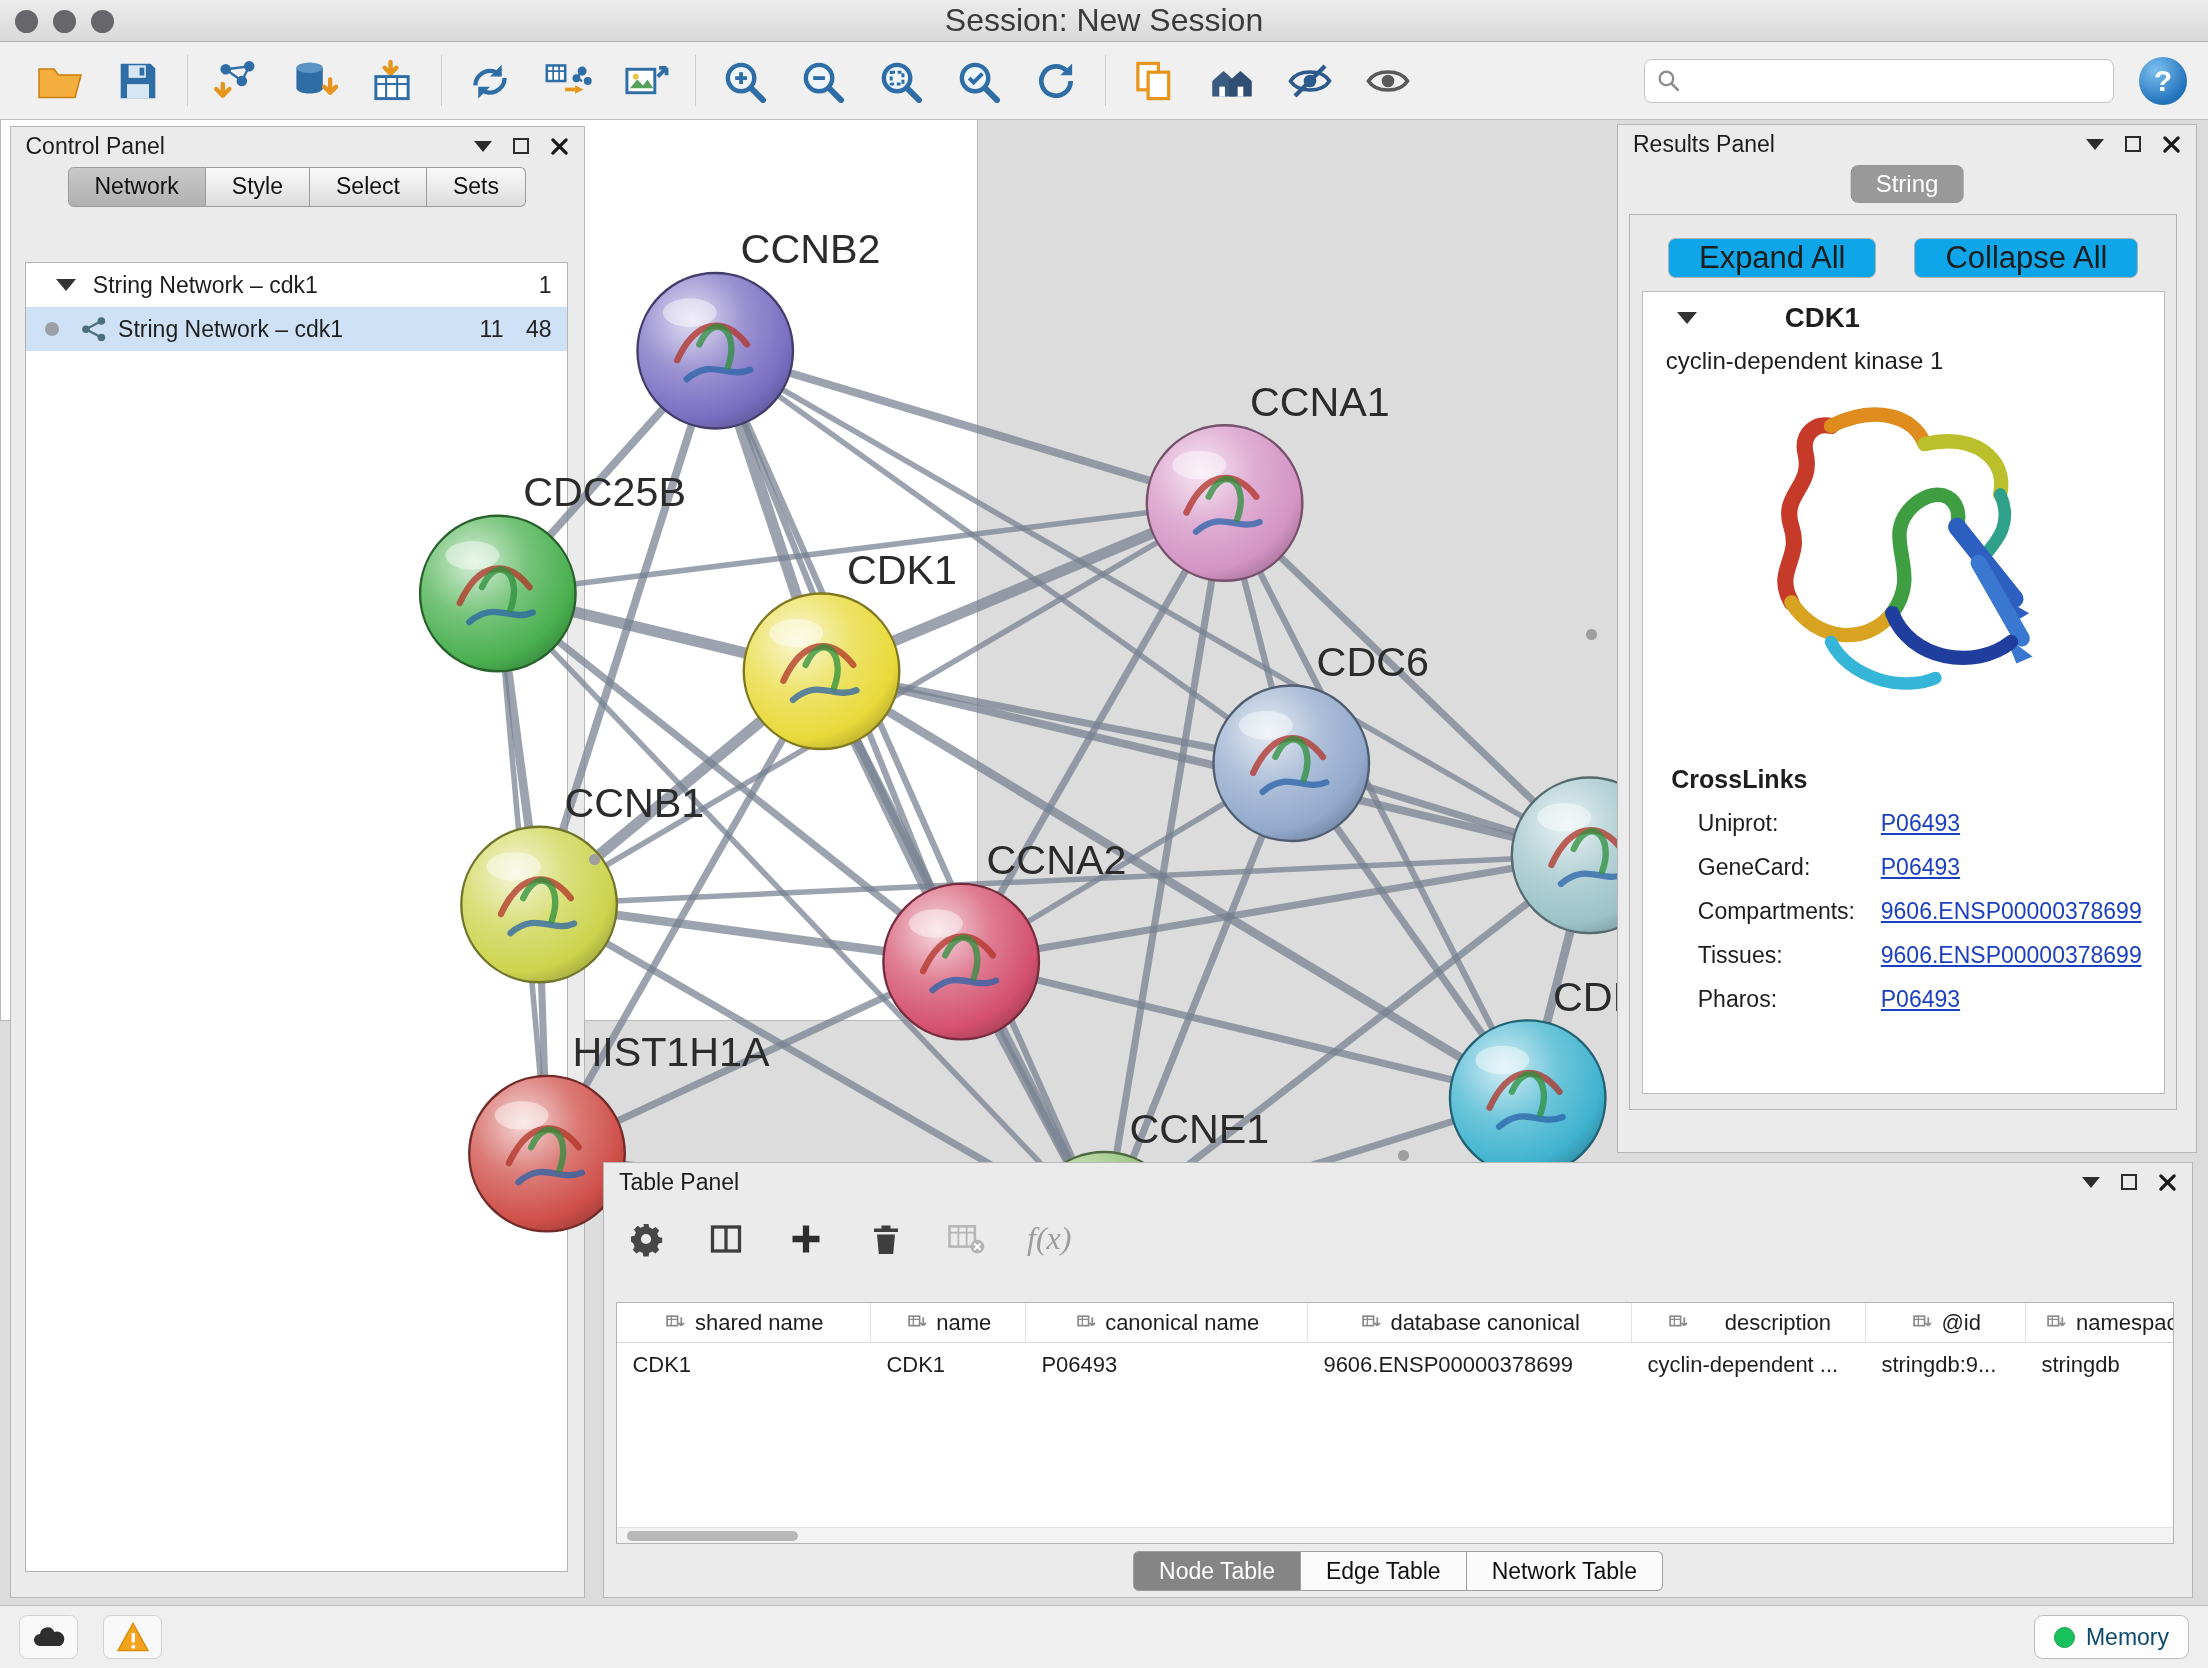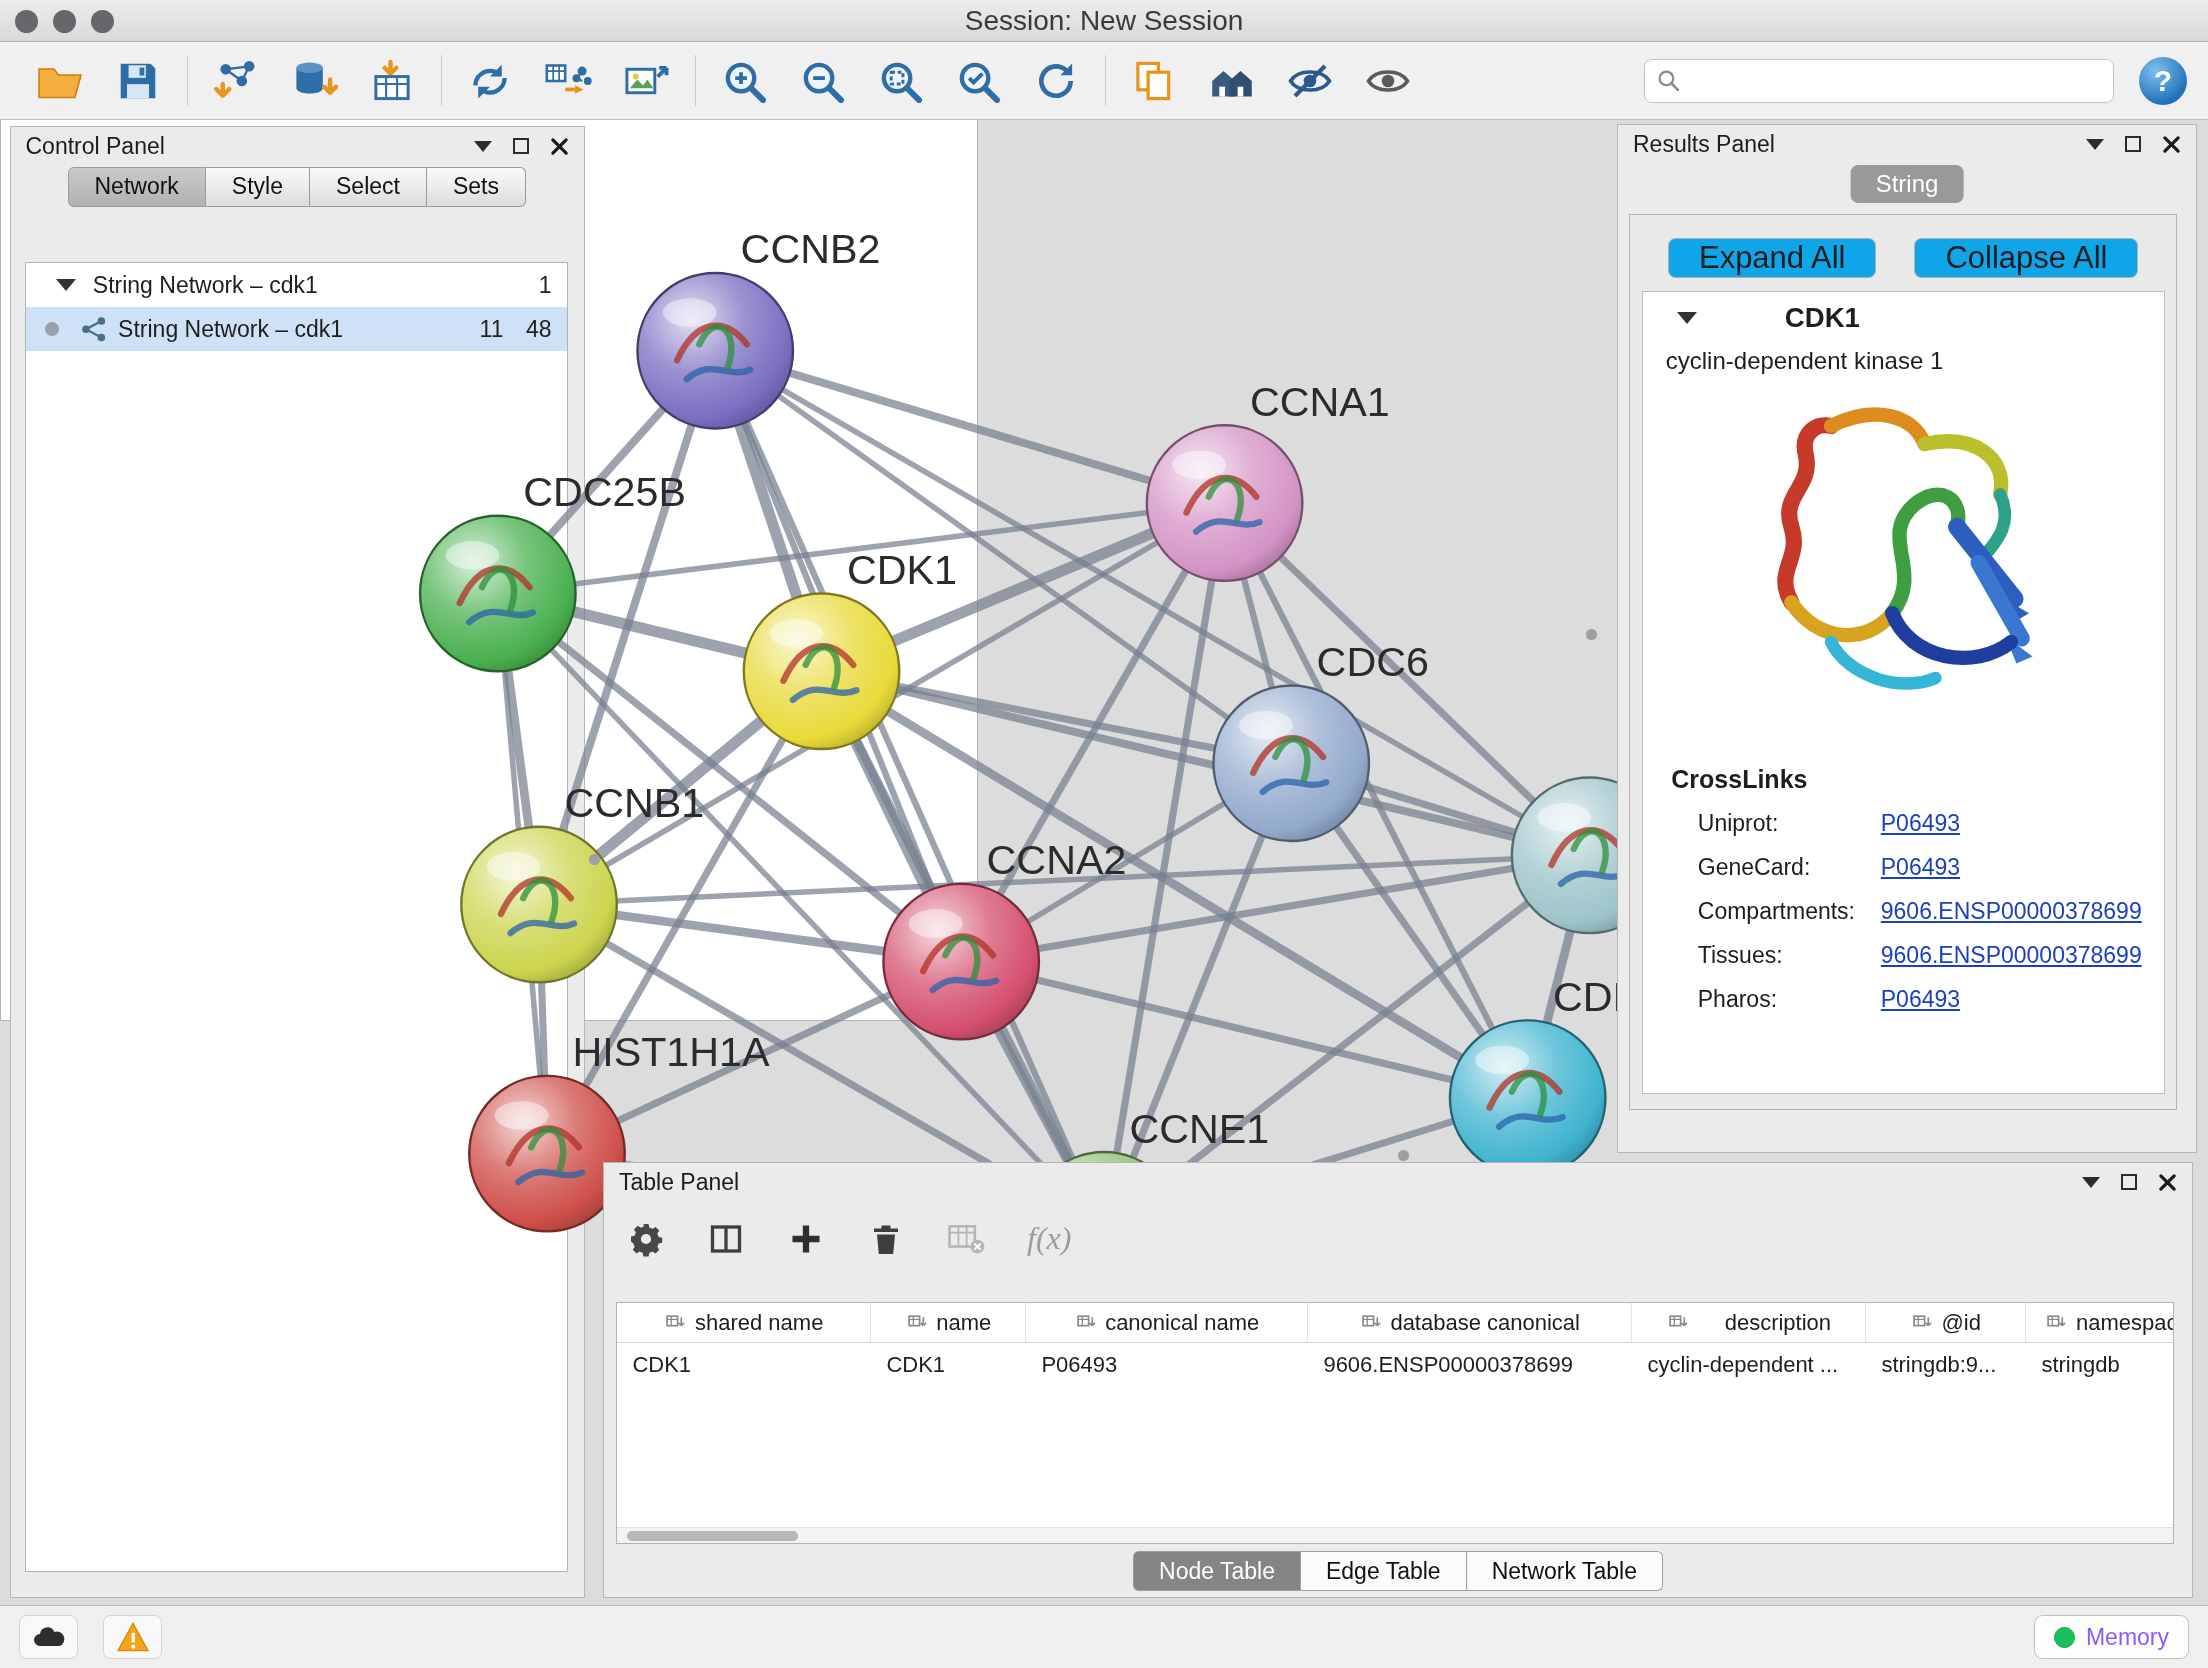--- a/index.html
+++ b/index.html
@@ -2,21 +2,21 @@
 <html style="font-size:15px"><head>
 <meta charset="utf-8">
 <style>
 *{margin:0;padding:0;box-sizing:border-box}
 html,body{width:2208px;height:1668px}
 body{position:relative;font-family:"Liberation Sans",sans-serif;background:#dcdcdc;overflow:hidden;color:#1e1e1e}
 svg{display:block}
 button{font-family:inherit;background:none;border:none;cursor:default}
 
 .titlebar{position:absolute;left:0;top:0;width:100%;height:42px;background:linear-gradient(#ececec,#d9d9d9);border-bottom:1px solid #b0b0b0;display:flex;align-items:center;justify-content:center}
-.title-text{font-size:28px;color:#3a3a3a}
+.title-text{font-size:32px;color:#3a3a3a}
 .traffic{position:absolute;left:15px;top:9.5px;display:flex;gap:15px}
 .traffic span{width:23px;height:23px;border-radius:50%;background:#66666b;display:block}
 
 .toolbar{position:absolute;left:0;top:42px;width:100%;height:78px;background:#f0f0f0;border-bottom:1px solid #bcbcbc;display:flex;align-items:center;padding:0 21px}
 .tb-btn{width:78px;height:63px;display:flex;align-items:center;justify-content:center;border-radius:7.6px}
 .tb-btn svg{width:48px;height:44px}
 .tb-sep{width:1px;height:51px;background:#cdcdcd;margin:0 9.5px}
 .search-box{margin-left:auto;width:470px;height:44px;background:#fff;border:1px solid #c3c3c3;border-radius:7.6px;display:flex;align-items:center;padding:0 11.4px;gap:9.5px}
 .search-box svg{width:25px;height:25px}
 .search-input{flex:1;border:none;outline:none;font-size:23px;font-family:inherit;background:transparent;height:100%}
@@ -84,21 +84,21 @@
 .tbl-thumb{position:absolute;left:9.5px;top:2.9px;width:171px;height:10.5px;border-radius:4.8px;background:#b7b7b7}
 .tp-tabs{position:absolute;left:50%;bottom:5.7px;transform:translateX(-50%);display:flex}
 .tp-tab{height:40px;padding:0 25px;display:flex;align-items:center;font-size:23px;background:#fbfbfb;border:1px solid #9e9e9e;border-left:none;color:#111}
 .tp-tab:first-child{border-left:1px solid #9e9e9e;border-radius:5.7px 0 0 5.7px}
 .tp-tab:last-child{border-radius:0 5.7px 5.7px 0}
 .tp-tab.selected{background:#858585;color:#fff}
 
 .statusbar{position:absolute;left:0;top:1605px;width:100%;height:63px;background:#efefef;border-top:1px solid #bdbdbd;display:flex;align-items:center;padding:0 19px;gap:25px}
 .sb-btn{width:59px;height:44px;border:1px solid #d2d2d2;border-radius:7.6px;background:#f8f8f8;display:flex;align-items:center;justify-content:center}
 .sb-btn svg{width:36px;height:30px}
-.memory-btn{margin-left:auto;height:44px;border:1px solid #bdbdbd;border-radius:8.6px;background:#fdfdfd;display:flex;align-items:center;gap:11.4px;padding:0 19px;font-size:23px;color:#8b5cf6}
+.memory-btn{margin-left:auto;height:44px;border:1px solid #bdbdbd;border-radius:8.6px;background:#fdfdfd;display:flex;align-items:center;gap:11.4px;padding:0 19px;font-size:23px;color:#0c4a6e}
 .mem-dot{width:21px;height:21px;border-radius:50%;background:#19c15c;border:1px solid #12a04c}
 .split-dot{position:absolute;width:10.5px;height:10.5px;border-radius:50%;background:#9f9f9f}
 .chev-btn svg{width:28.5px;height:28.5px}
 .gear-sm svg{width:30px;height:30px}
 </style>
 </head>
 <body>
 
 <div class="titlebar">
   <div class="traffic">

